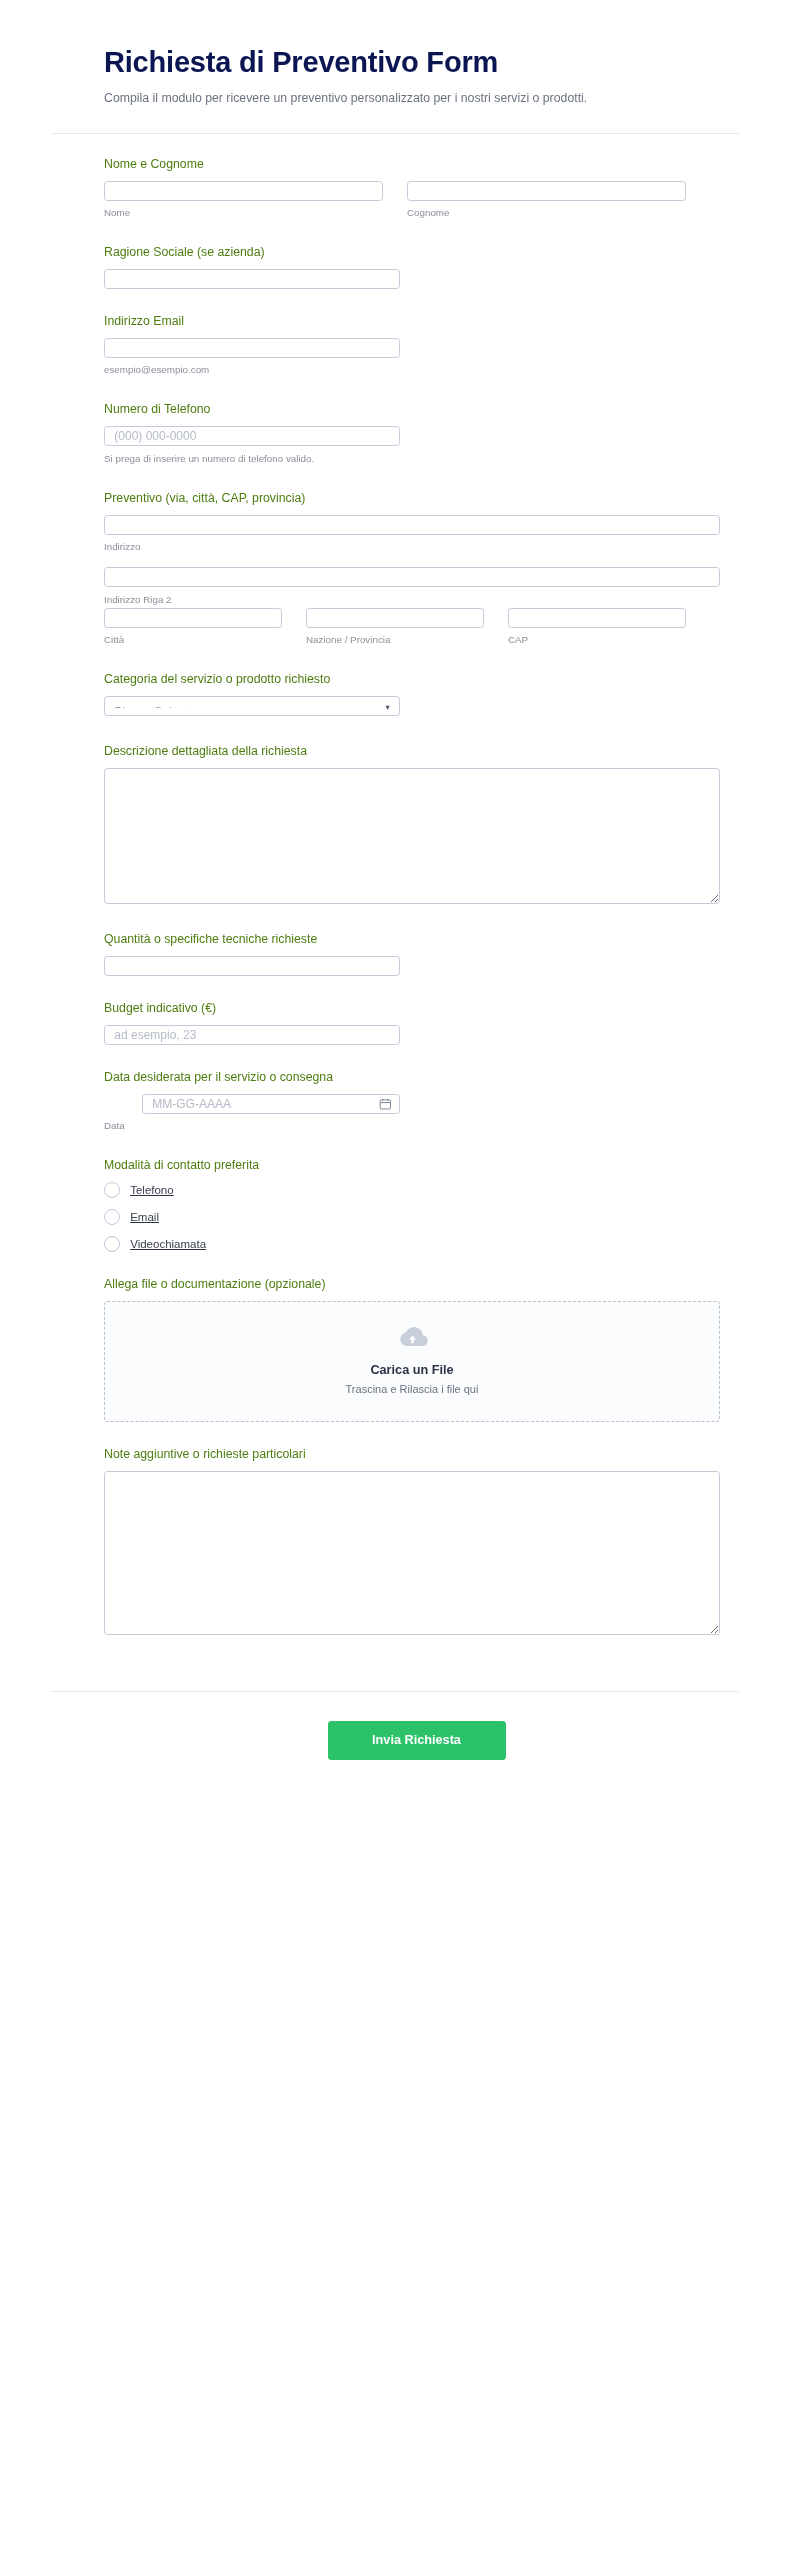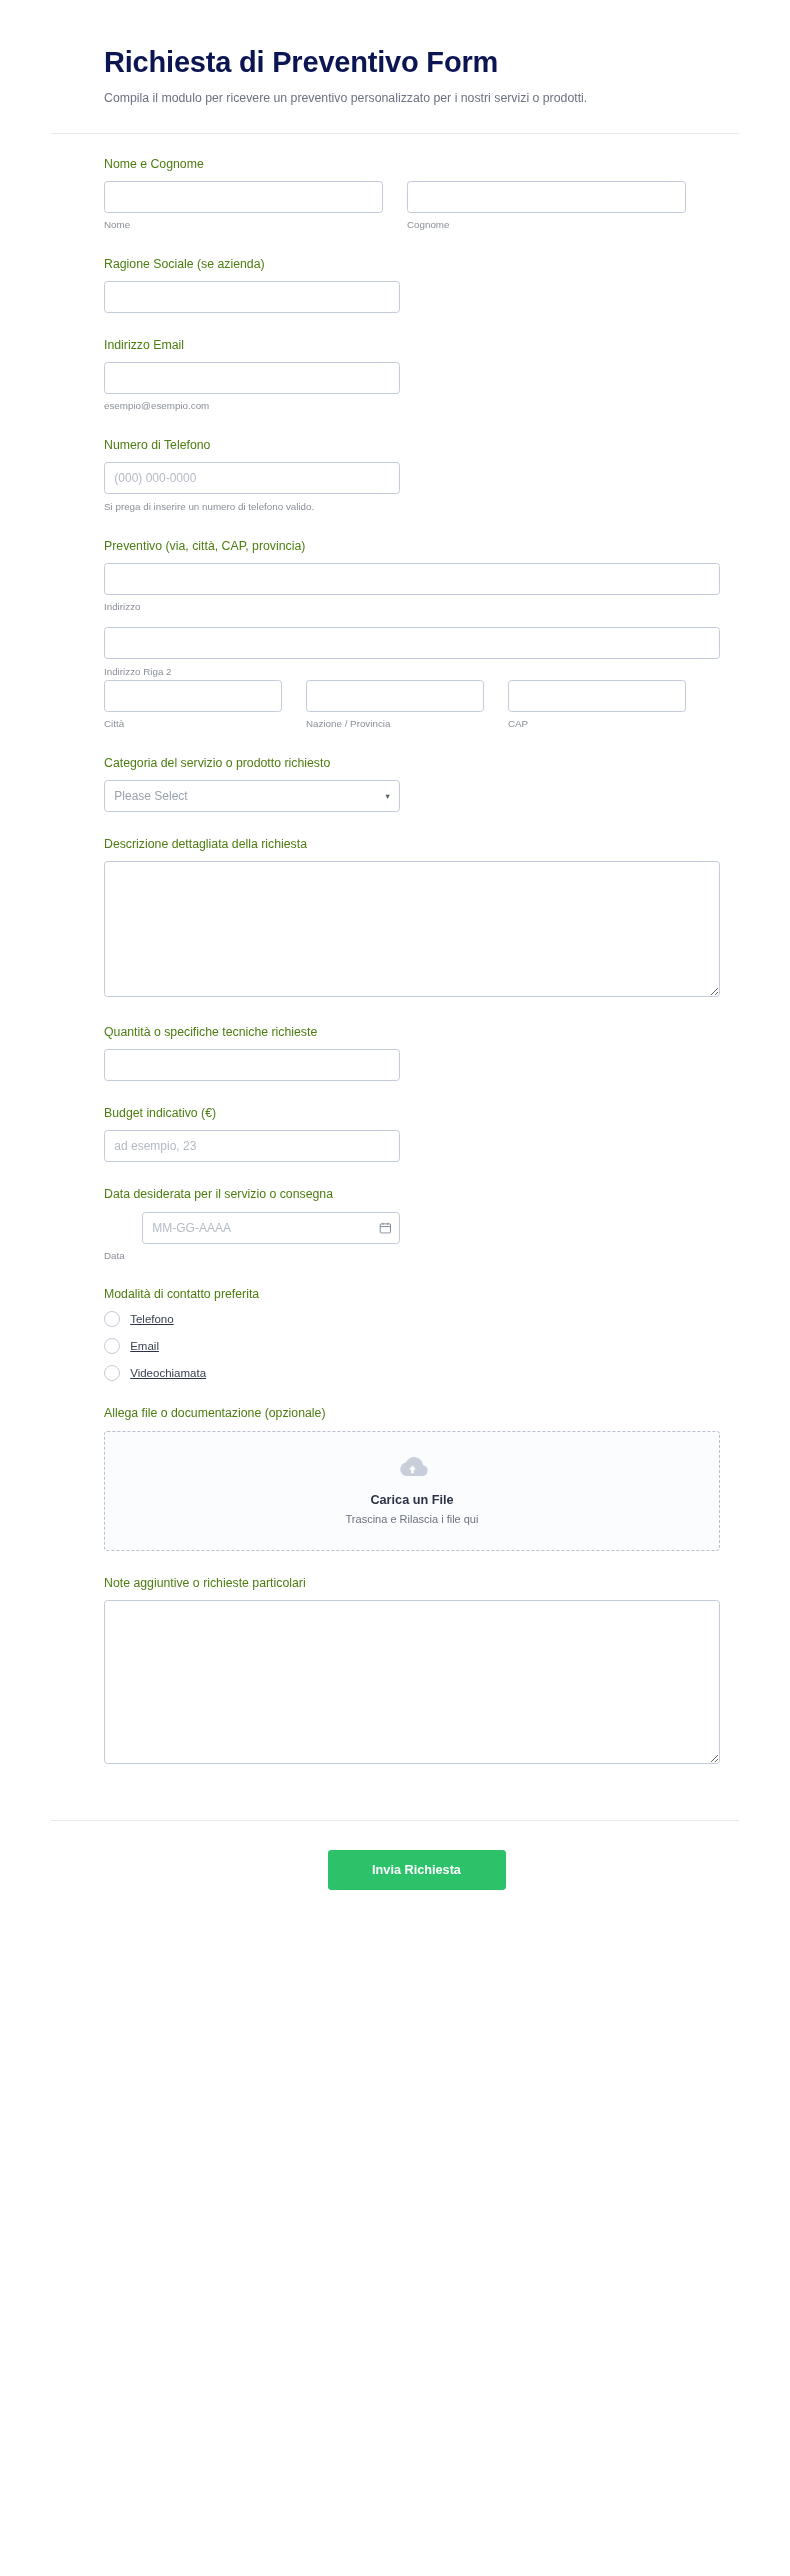--- a/index.html
+++ b/index.html
@@ -92,21 +92,21 @@
   textarea {
     width: 100%;
     font-family: "Liberation Sans", sans-serif;
     font-size: 12px;
     color: #2c3345;
     background: #ffffff;
     border: 0.8px solid #c3cad9;
     border-radius: 3.4px;
     padding: 7.6px 9.3px;
     outline: none;
-    height: 32px;
+    height: 20px;
   }
   input::placeholder, textarea::placeholder {
     color: #b4bac6;
   }
   select {
     appearance: none;
     -webkit-appearance: none;
     color: #9aa1ae;
     padding-right: 24px;
     background-image: none;

